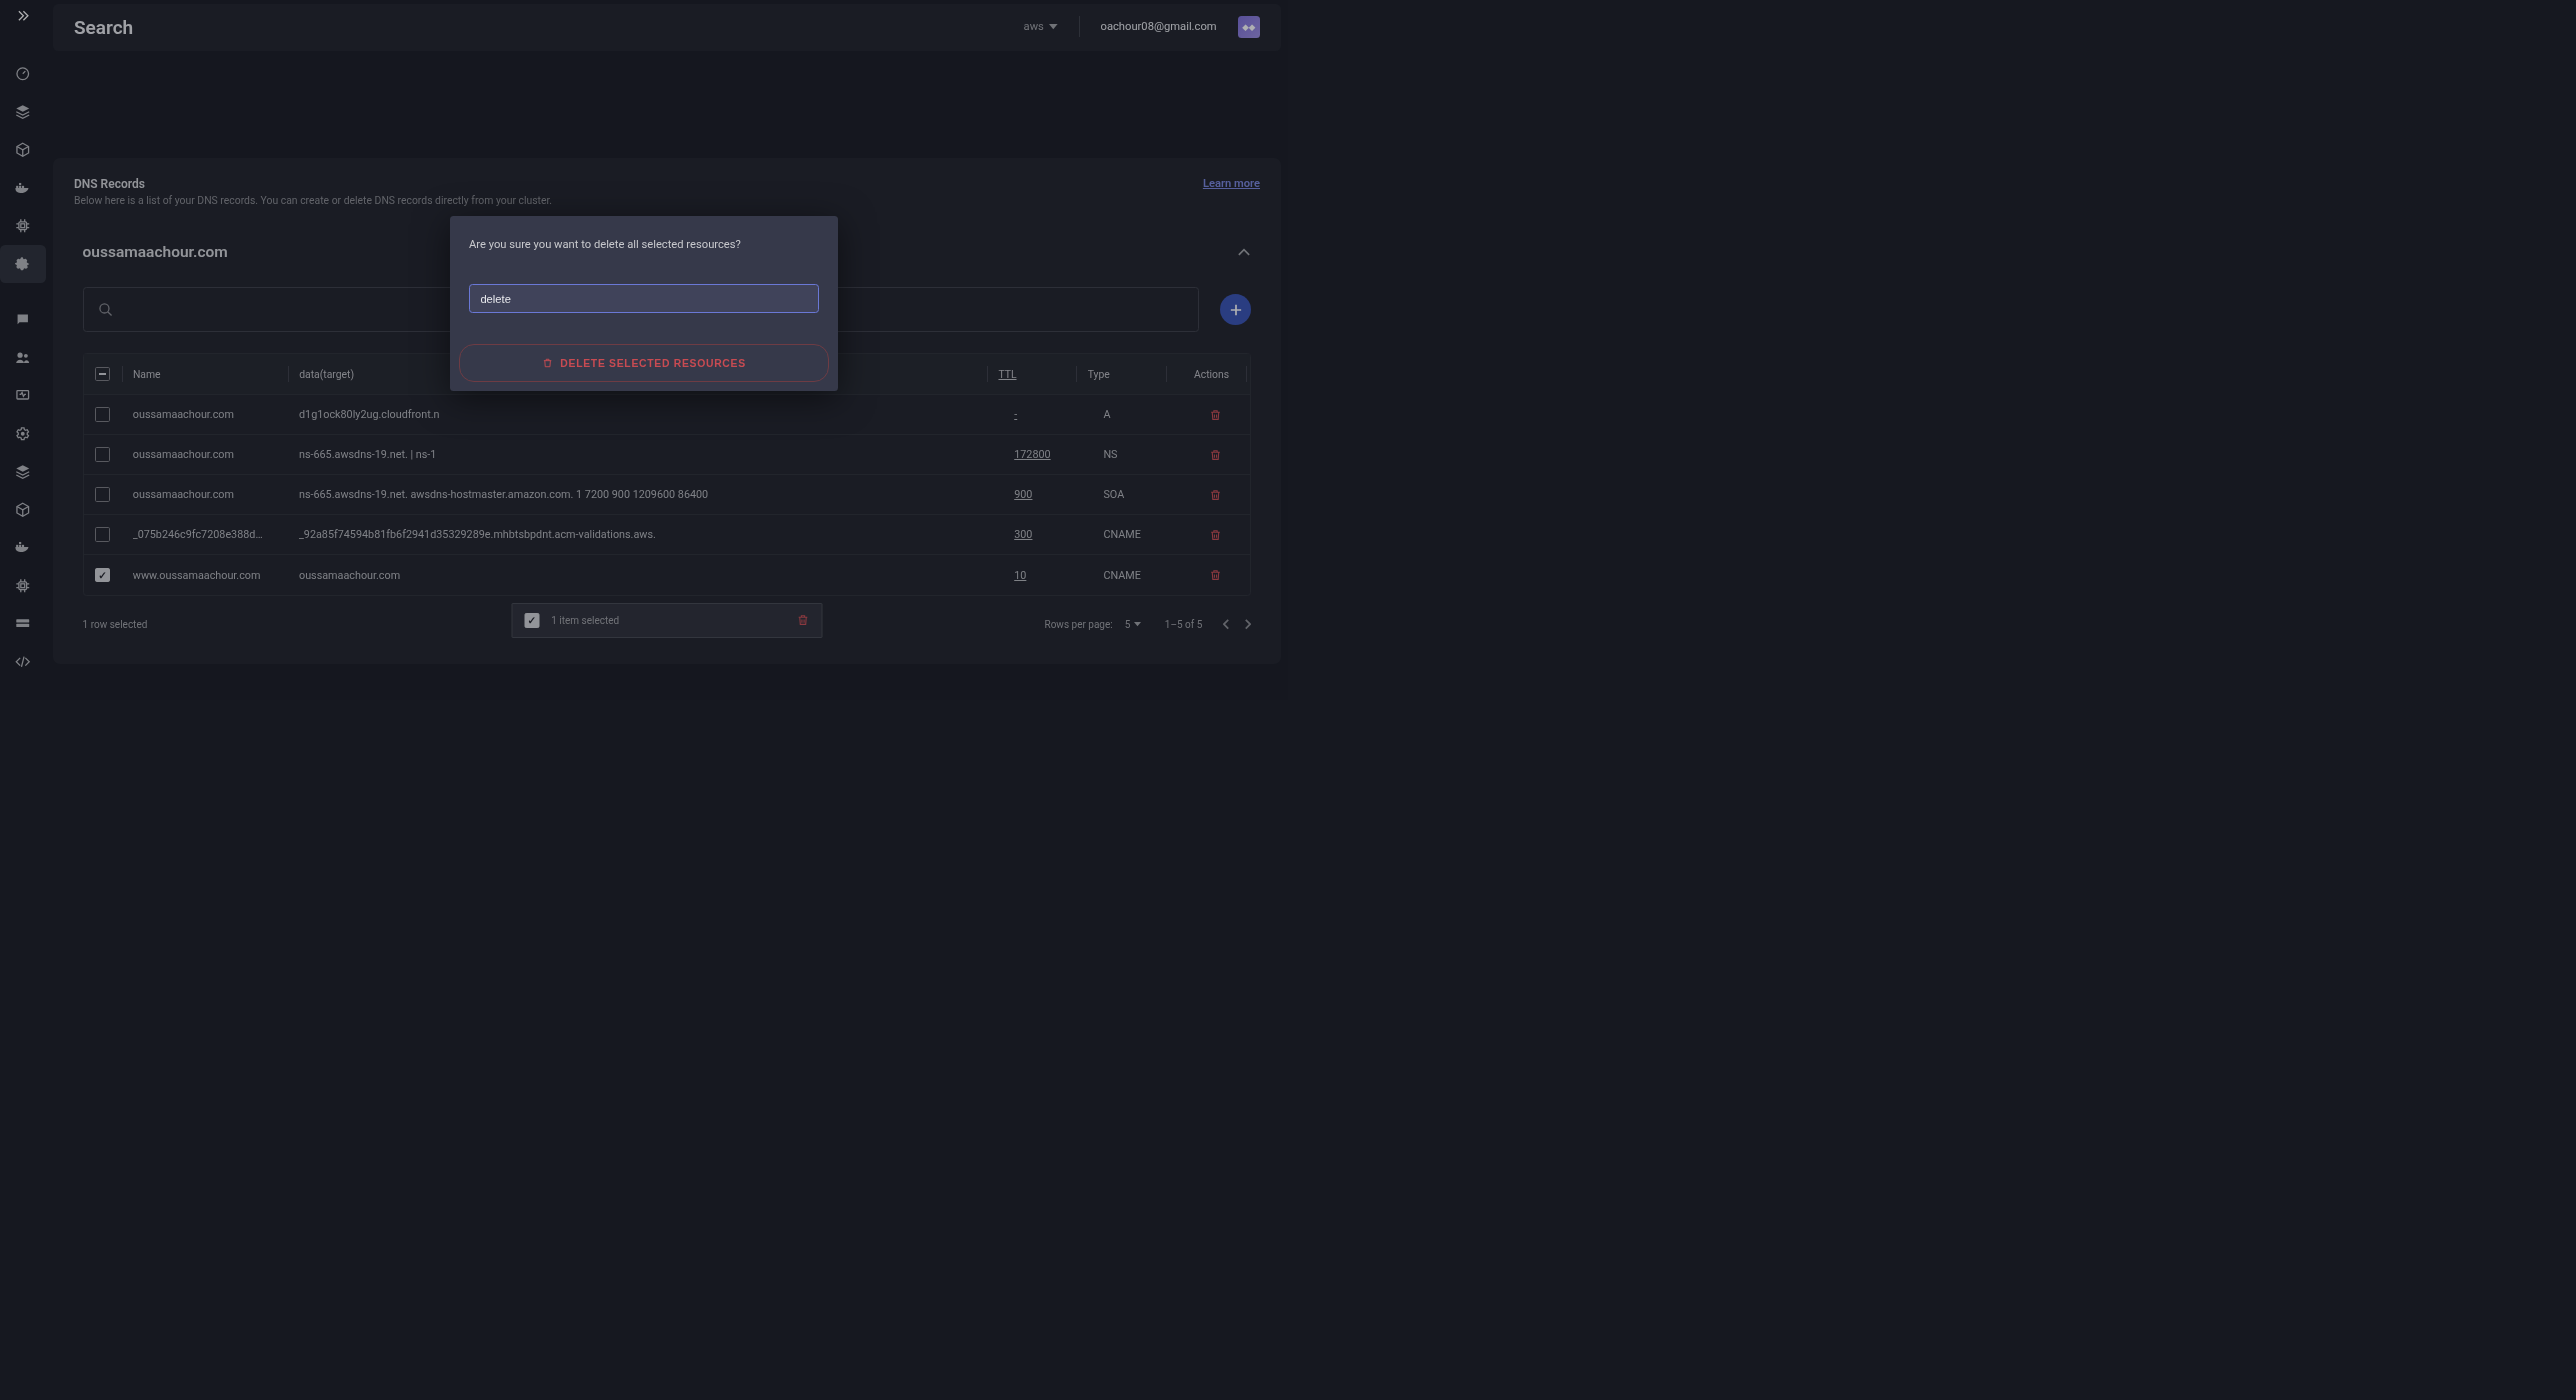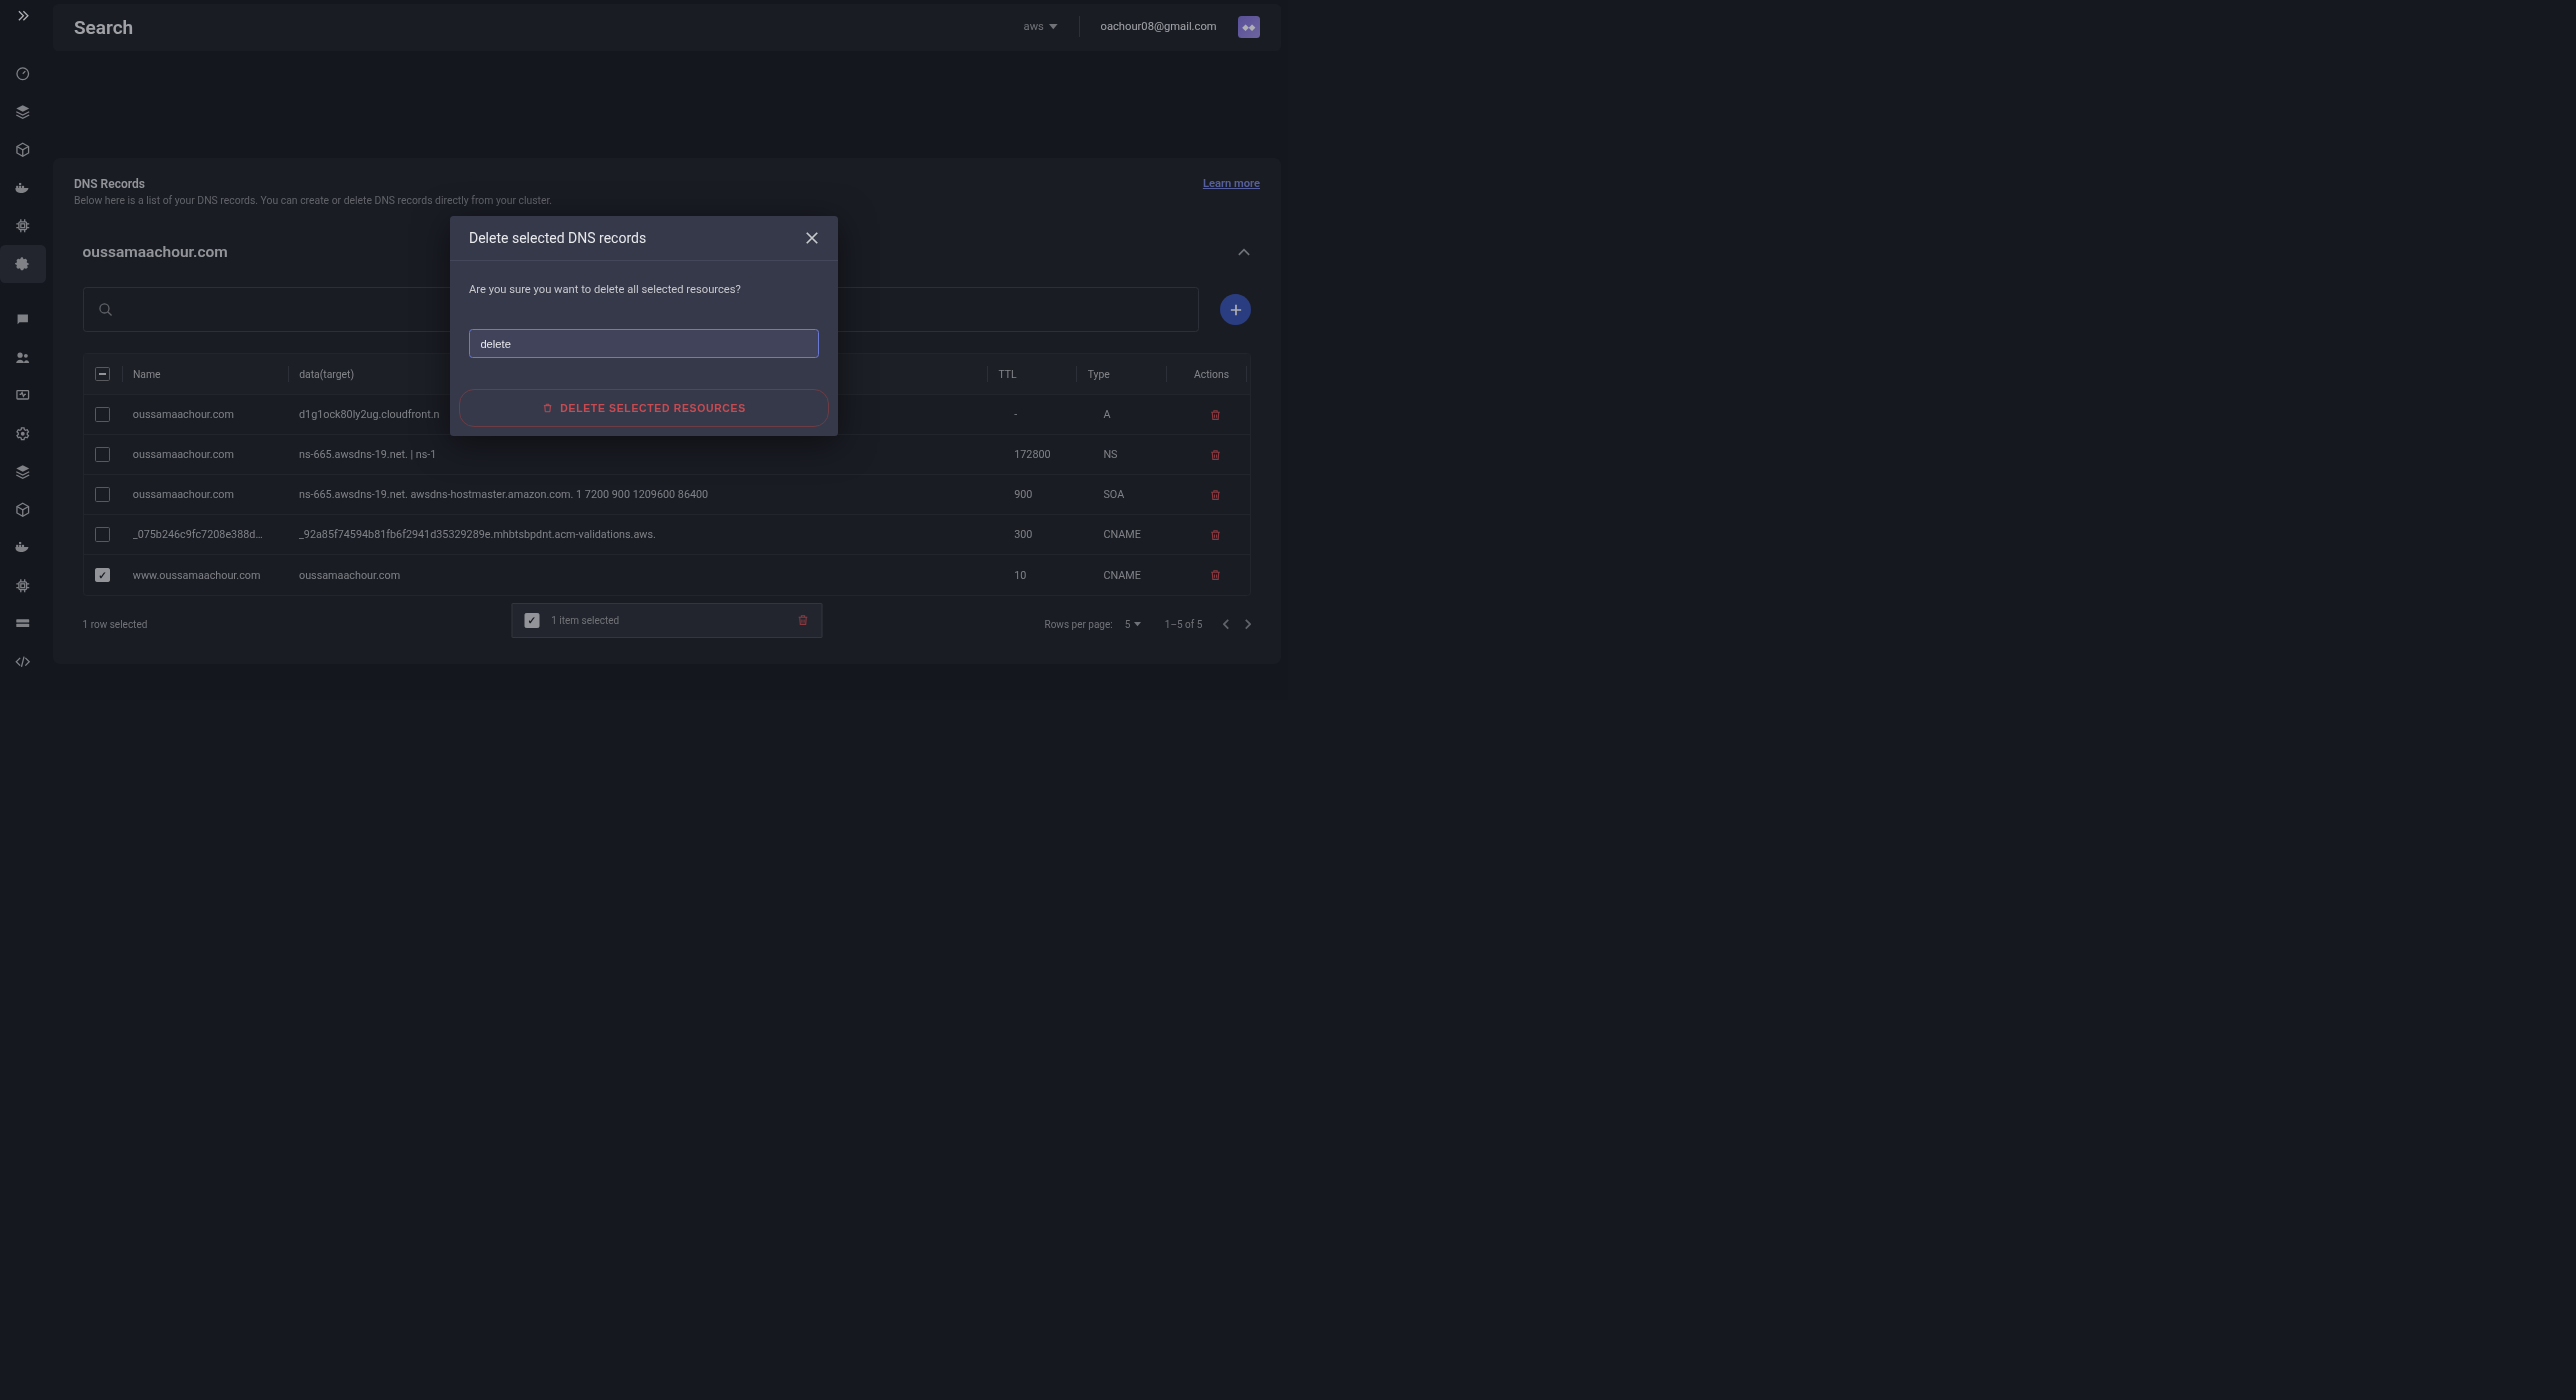--- a/index.html
+++ b/index.html
@@ -133,21 +133,21 @@
   height: 40px;
   border-bottom: 0.9px solid #2a2c35;
   font-size: 10.4px;
 }
 .thead { background: #21232b; color: #bdbec3; height: 41px;}
 .trow { color: #b7b8bd; font-size: 10.8px;}
 .trow:last-child { border-bottom: none; }
 .col-cb { width: 38px; display:flex;justify-content:center;align-items:center;}
 .col-name { width: 155px; padding-left:0;}
 .col-data { flex: 1; }
-.col-ttl { width: 78px; }
+.col-ttl { width: 78px; text-decoration: underline; }
 .col-type { width: 78px; }
 .col-actions { width: 69px; display:flex;justify-content:center;align-items:center;}
 .colsep { width:0.9px; height:15.5px; background:#3a3c46; margin-right:10.4px;}
 .checkbox {
   width: 14.7px; height: 14.7px;
   border: 1.7px solid #7b7c82;
   border-radius: 1.7px;
   cursor: pointer;
   display:flex;align-items:center;justify-content:center;
 }
@@ -535,28 +535,20 @@
               </svg>
             </span>
         </div>
       </div>
     </div>
   </div>
 </div>
 
 <div class="modal-backdrop">
   <div class="modal">
-    <div class="modal-head">
-      <div class="modal-title">Delete selected DNS records</div>
-      <div class="close-x">
-        <svg width="14" height="14" viewBox="0 0 16 16" stroke="currentColor" stroke-width="2">
-            <path d="M2 2l12 12M14 2L2 14"></path>
-          </svg>
-      </div>
-    </div>
     <div class="modal-body">
       <div class="modal-text">Are you sure you want to delete all selected resources?</div>
       <input class="modal-input" value="delete" style="">
     </div>
     <div class="modal-foot">
       <button class="delete-btn">
         <svg width="11.2" height="12" viewBox="0 0 24 24" fill="none" stroke="currentColor" stroke-width="2">
             <path d="M4 7h16M9 7V4h6v3M6 7l1 13h10l1-13"></path>
           </svg>
         <span>DELETE SELECTED RESOURCES</span>

